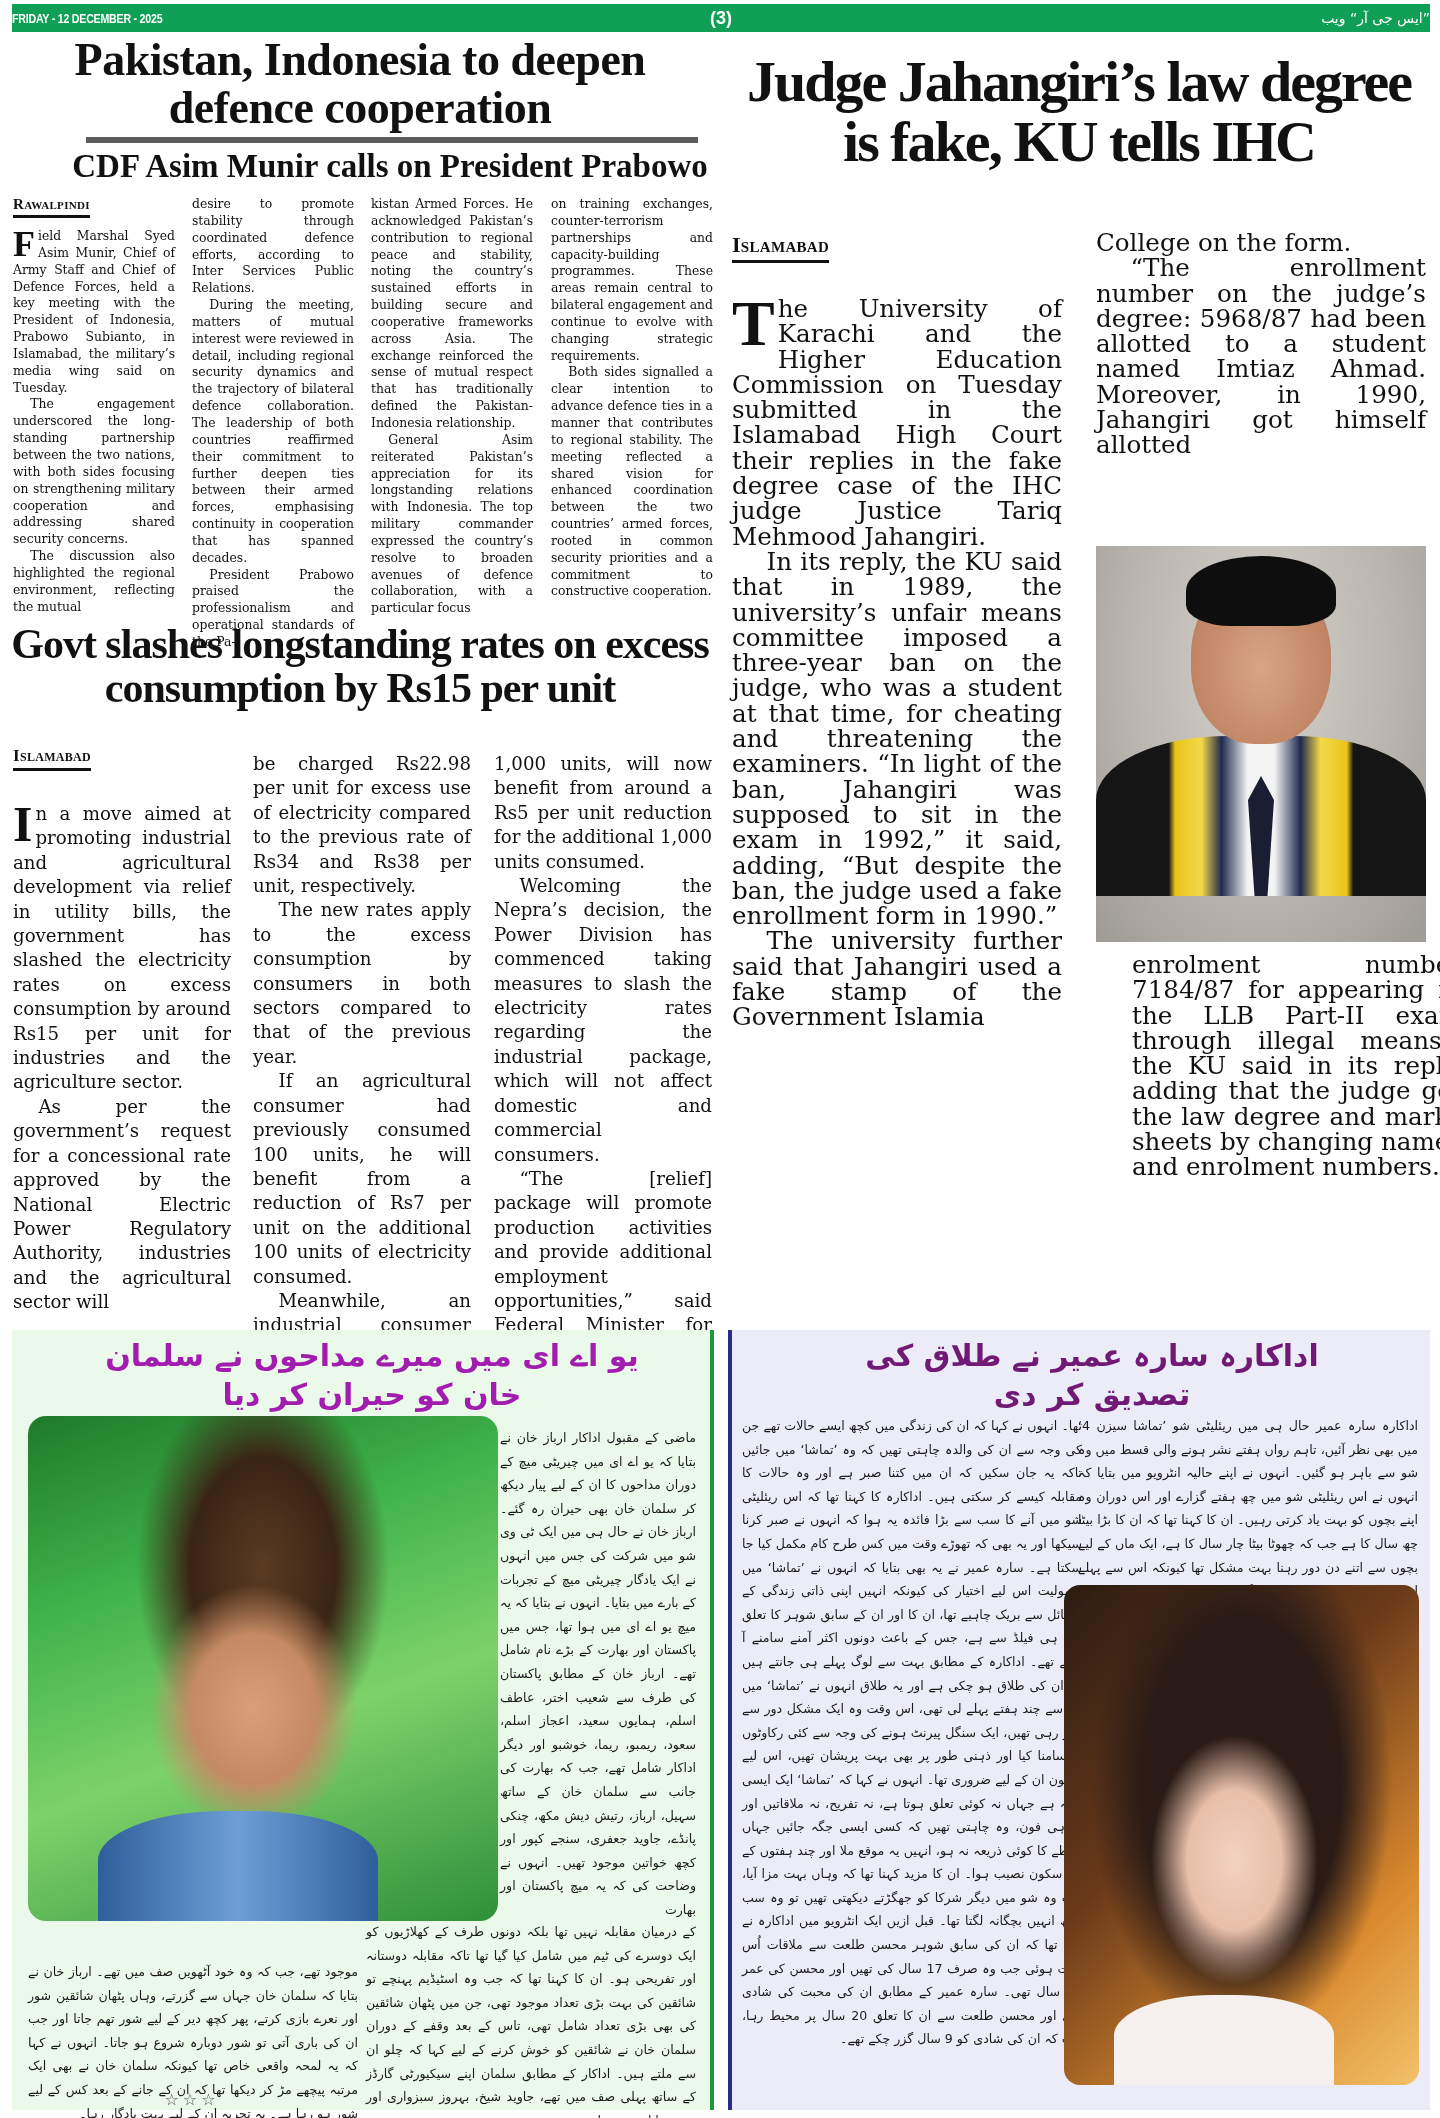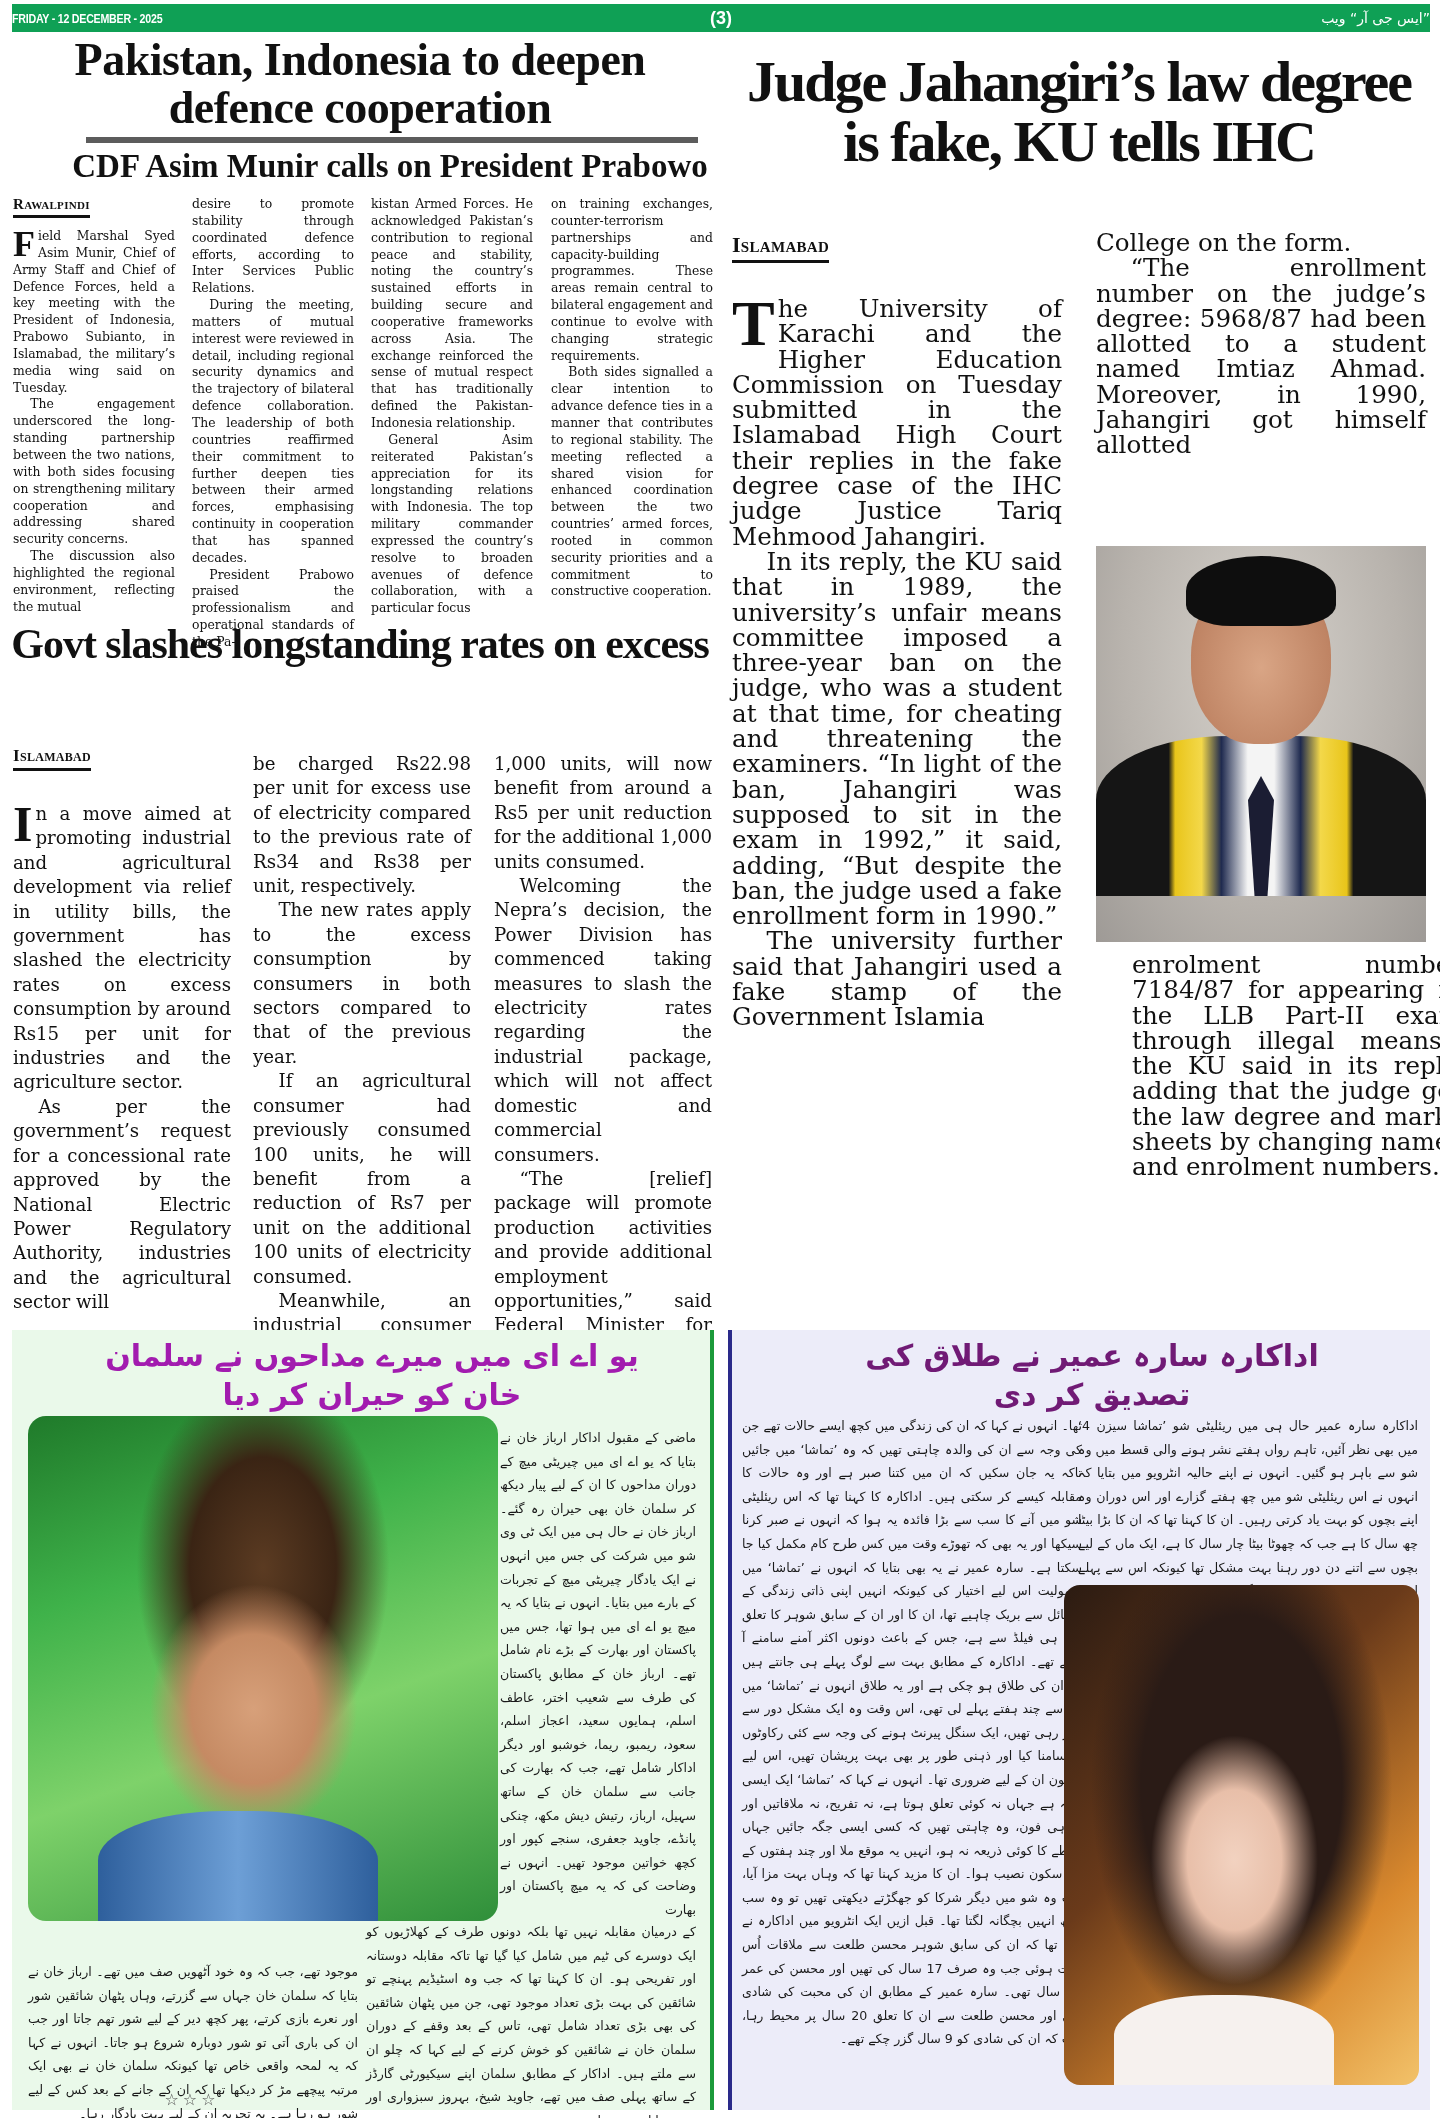--- a/index.html
+++ b/index.html
@@ -129,20 +129,21 @@
   <p class="first">kistan Armed Forces. He acknowledged Pakistan’s contribution to regional peace and stability, noting the country’s sustained efforts in building secure and cooperative frameworks across Asia. The exchange reinforced the sense of mutual respect that has traditionally defined the Pakistan-Indonesia relationship.</p>
   <p>General Asim reiterated Pakistan’s appreciation for its longstanding relations with Indonesia. The top military commander expressed the country’s resolve to broaden avenues of defence collaboration, with a particular focus</p>
 </div>
 <div class="abs col small-col" style="left:551px; top:196px; width:162px;">
   <p class="first">on training exchanges, counter-terrorism partnerships and capacity-building programmes. These areas remain central to bilateral engagement and continue to evolve with changing strategic requirements.</p>
   <p>Both sides signalled a clear intention to advance defence ties in a manner that contributes to regional stability. The meeting reflected a shared vision for enhanced coordination between the two countries’ armed forces, rooted in common security priorities and a commitment to constructive cooperation.</p>
 </div>
 
 <div class="abs hl" style="left:8px; top:622px; width:704px; font-size:42px; line-height:44px;">
   <div>Govt slashes longstanding rates on excess</div>
+  <div>consumption by Rs15 per unit</div>
 </div>
 <div class="abs" style="left:13px; top:746px;">
   <span class="dateline" style="font-size:17px;">Islamabad</span>
 </div>
 <div class="abs col mid-col" style="left:13px; top:802px; width:218px; font-size:18.2px; line-height:24.4px;">
   <p class="first"><span class="dropcap" style="font-size:50px;">I</span><span>n a move aimed at promoting industrial and agricultural development via relief in utility bills, the government has slashed the electricity rates on excess consumption by around Rs15 per unit for industries and the agriculture sector.</span></p>
   <p>As per the government’s request for a concessional rate approved by the National Electric Power Regulatory Authority, industries and the agricultural sector will</p>
 </div>
 <div class="abs col mid-col" style="left:253px; top:752px; width:218px; font-size:18.2px; line-height:24.4px;">
   <p class="first">be charged Rs22.98 per unit for excess use of electricity compared to the previous rate of Rs34 and Rs38 per unit, respectively.</p>

